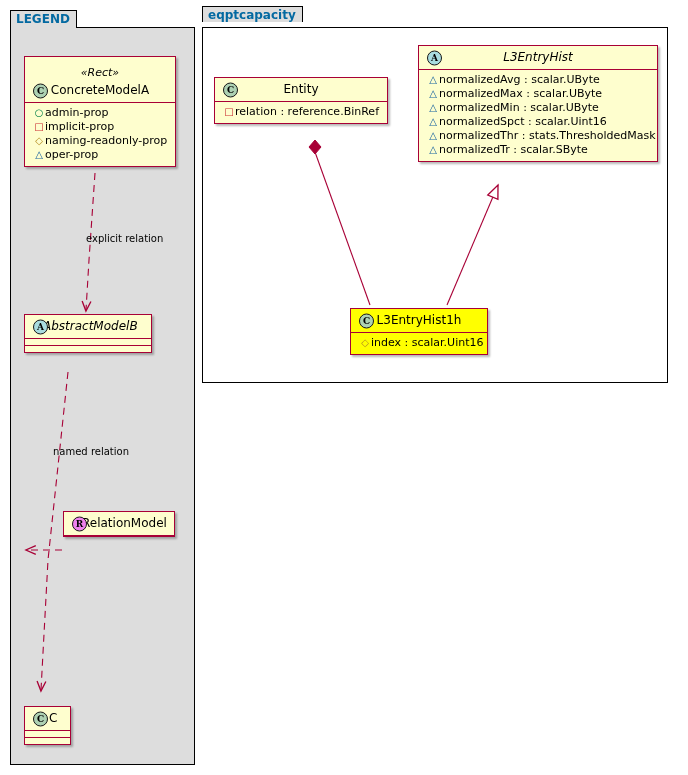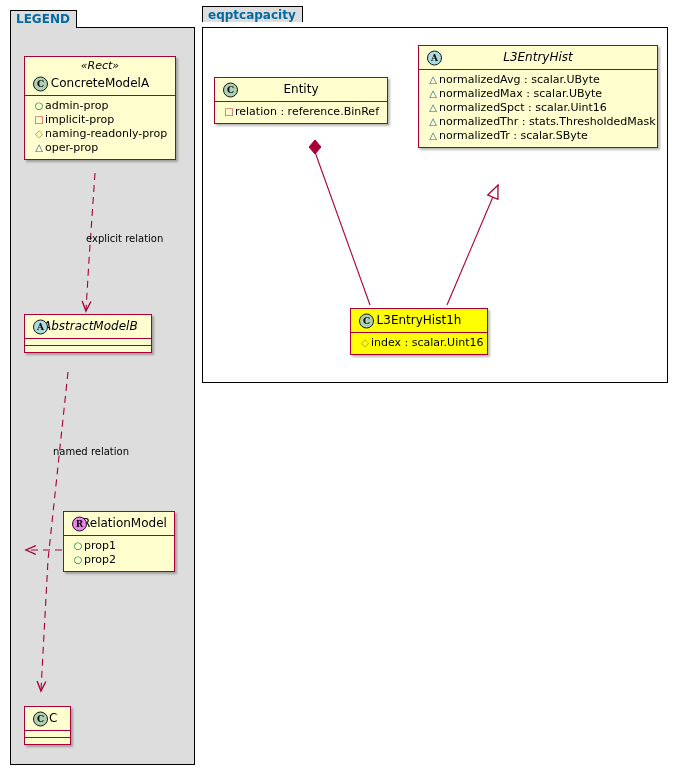--- a/index.html
+++ b/index.html
@@ -83,21 +83,21 @@
     background: #fefece;
     box-shadow: 2px 2px 2px rgba(0,0,0,0.28);
   }
   .cls.highlight {
     background: #ffff00;
   }
   .cls-stereo {
     text-align: center;
     font-style: italic;
     font-size: 11px;
-    padding-top: 2px;
+    padding-top: 9px;
   }
   .cls-head {
     position: relative;
     text-align: center;
     padding: 4px 18px 5px 18px;
     font-size: 12px;
     white-space: nowrap;
   }
   .cls-head .title {
     font-weight: normal;
@@ -242,28 +242,20 @@
     <div class="sep"></div>
     <div class="empty-body"></div>
   </div>
 
   <div class="cls" style="left:63px; top:511px; width:112px;">
     <div class="cls-head">
       <span class="circ circ-R">R</span>
       <span class="title">RelationModel</span>
     </div>
     <div class="sep"></div>
-    <div class="attrs">
-      <div class="attr">
-        <span class="vis vis-public">○</span><span>prop1</span>
-      </div>
-      <div class="attr">
-        <span class="vis vis-public">○</span><span>prop2</span>
-      </div>
-    </div>
   </div>
 
   <div class="cls" style="left:24px; top:706px; width:47px;">
     <div class="cls-head" style="padding:4px 8px 5px 24px; text-align:left;">
       <span class="circ circ-C">C</span>
       <span class="title">C</span>
     </div>
     <div class="sep"></div>
     <div class="empty-body"></div>
     <div class="sep"></div>
@@ -290,20 +282,23 @@
     </div>
     <div class="sep"></div>
     <div class="attrs">
       <div class="attr">
         <span class="vis vis-package">△</span><span>normalizedAvg : scalar.UByte</span>
       </div>
       <div class="attr">
         <span class="vis vis-package">△</span><span>normalizedMax : scalar.UByte</span>
       </div>
       <div class="attr">
+        <span class="vis vis-package">△</span><span>normalizedMin : scalar.UByte</span>
+      </div>
+      <div class="attr">
         <span class="vis vis-package">△</span><span>normalizedSpct : scalar.Uint16</span>
       </div>
       <div class="attr">
         <span class="vis vis-package">△</span><span>normalizedThr : stats.ThresholdedMask</span>
       </div>
       <div class="attr">
         <span class="vis vis-package">△</span><span>normalizedTr : scalar.SByte</span>
       </div>
     </div>
   </div>

